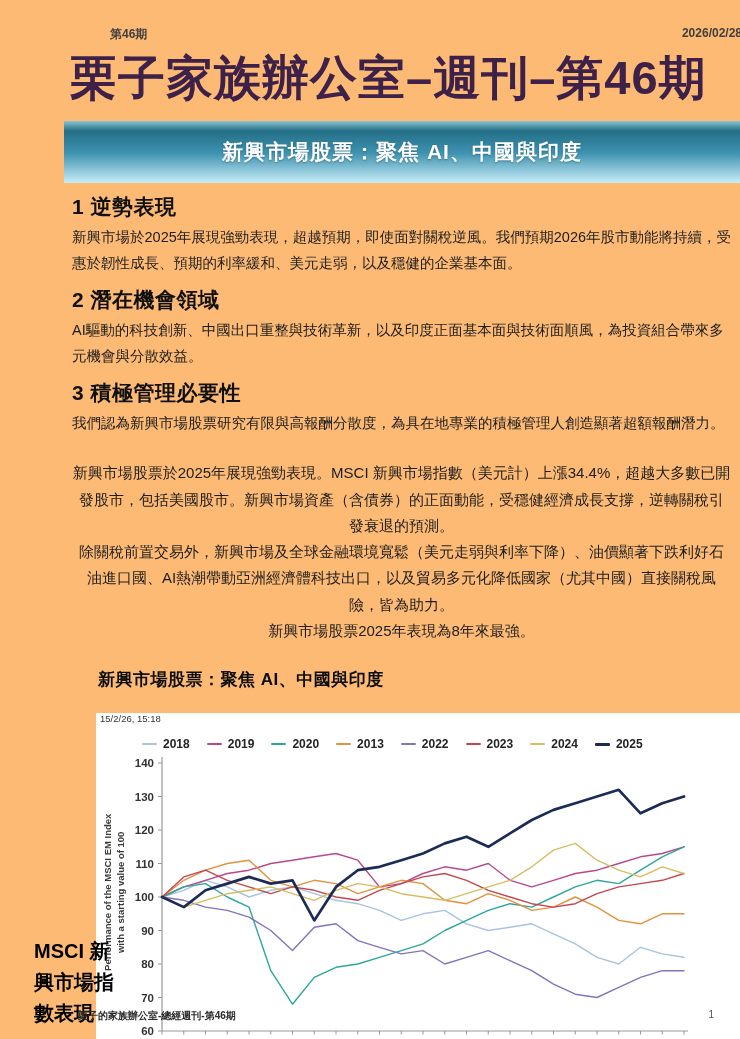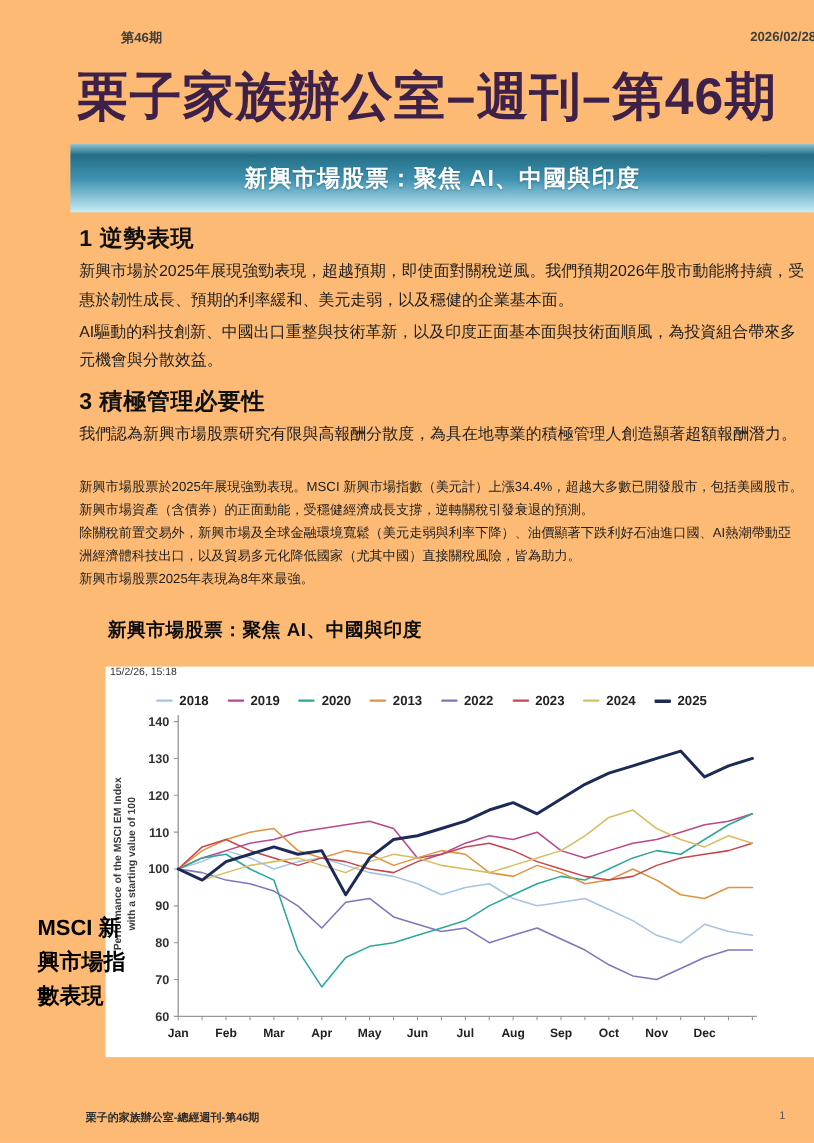--- a/index.html
+++ b/index.html
@@ -13,21 +13,21 @@
     padding-left:32px;
   }
   
   .topbar{
     display:flex;justify-content:space-between;align-items:flex-start;
     padding:26px 30px 0 78px;
     font-size:12px;color:#3f3f3f;font-weight:bold;
   }
   
   .main-title{
-    margin:17px 34px 0 38px;
+    margin:7px 34px 0 38px;
     font-size:47px;line-height:1.2;
     font-weight:bold;letter-spacing:1px;
     color:#3e2149;
     white-space:nowrap;
   }
   
   .banner{
     margin:15px 32px 0 32px;height:62px;
     display:flex;align-items:center;justify-content:center;
     background:linear-gradient(180deg,#8cc3d2 0%,#236e86 16%,#3f93b1 52%,#c8edf7 100%);
@@ -36,21 +36,21 @@
   }
   .content{margin:8px 41px 0 40px;}
   .content h2{
     font-size:21px;margin:10px 0 4px 0;color:#101010;letter-spacing:.5px;
   }
   .content p.body{
     font-size:14.5px;line-height:1.75;margin:2px 0 4px 0;color:#1d1d1d;
   }
   .commentary{margin-top:24px;}
   .commentary p{
-    font-size:12px;line-height:1.75;margin:0;color:#1d1d1d;
+    font-size:15px;line-height:1.75;margin:0;color:#1d1d1d;text-align:center;
   }
   
   .chart-wrap{position:relative;margin:24px 20px 0 64px;}
   .chart-section-title{
     font-size:17px;font-weight:bold;color:#0d0d0d;margin:0 0 22px 2px;letter-spacing:.5px;
   }
   .chart-card{position:relative;background:#fff;}
   .chart-head{position:relative;height:14px;font-size:9.5px;color:#333;}
   .chart-head .stamp{position:absolute;left:4px;top:0;}
   .chart-head .ghead{position:absolute;left:0;right:0;top:0;text-align:center;}
@@ -95,20 +95,21 @@
   <div class="main-title">栗子家族辦公室–週刊–第46期</div>
 
   <div class="banner">
     <span>新興市場股票：聚焦 AI、中國與印度</span>
   </div>
 
   <div class="content">
     <h2>1 逆勢表現</h2>
     <p class="body">新興市場於2025年展現強勁表現，超越預期，即使面對關稅逆風。我們預期2026年股市動能將持續，受惠於韌性成長、預期的利率緩和、美元走弱，以及穩健的企業基本面。</p>
 
+    <h2>2 潛在機會領域</h2>
     <p class="body">AI驅動的科技創新、中國出口重整與技術革新，以及印度正面基本面與技術面順風，為投資組合帶來多元機會與分散效益。</p>
 
     <h2>3 積極管理必要性</h2>
     <p class="body">我們認為新興市場股票研究有限與高報酬分散度，為具在地專業的積極管理人創造顯著超額報酬潛力。</p>
 
     <div class="commentary">
       <p>新興市場股票於2025年展現強勁表現。MSCI 新興市場指數（美元計）上漲34.4%，超越大多數已開發股市，包括美國股市。新興市場資產（含債券）的正面動能，受穩健經濟成長支撐，逆轉關稅引發衰退的預測。</p>
       <p>除關稅前置交易外，新興市場及全球金融環境寬鬆（美元走弱與利率下降）、油價顯著下跌利好石油進口國、AI熱潮帶動亞洲經濟體科技出口，以及貿易多元化降低國家（尤其中國）直接關稅風險，皆為助力。</p>
       <p>新興市場股票2025年表現為8年來最強。</p>
     </div>

